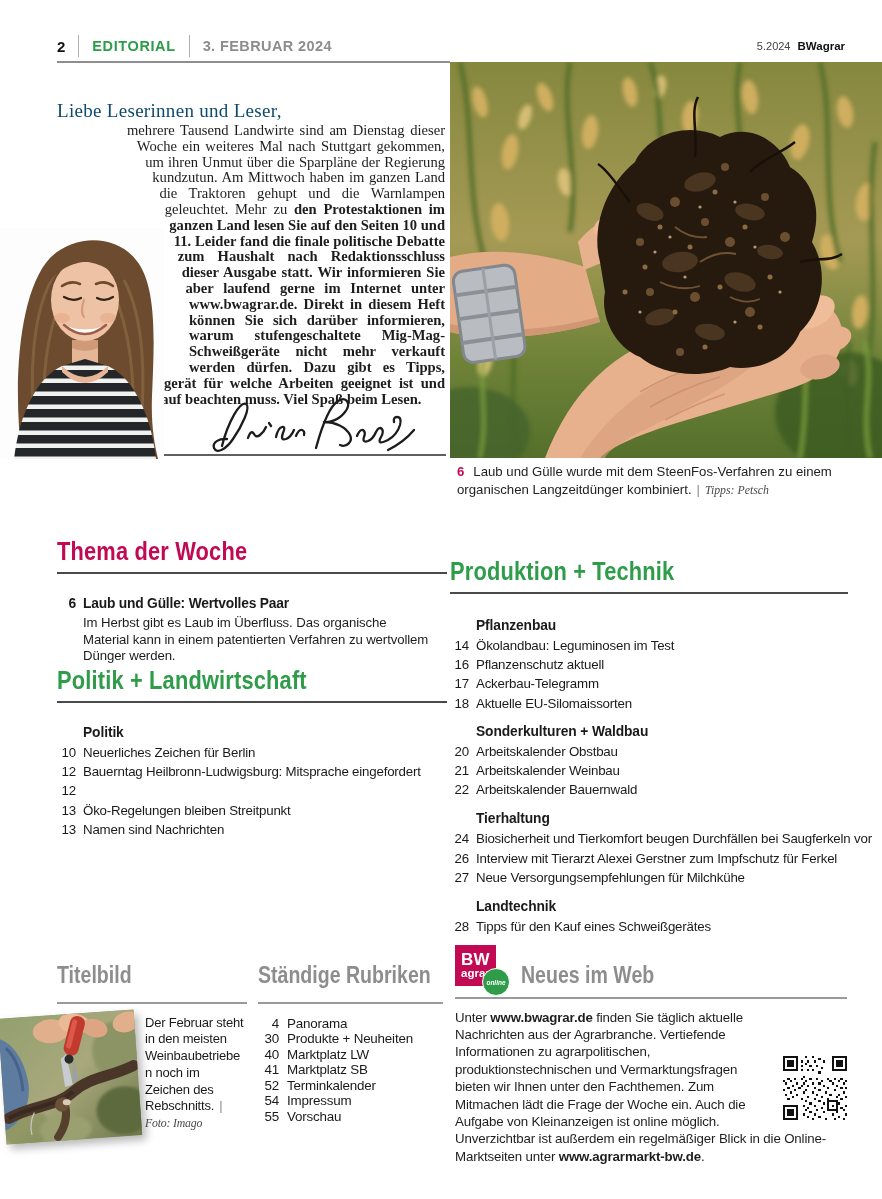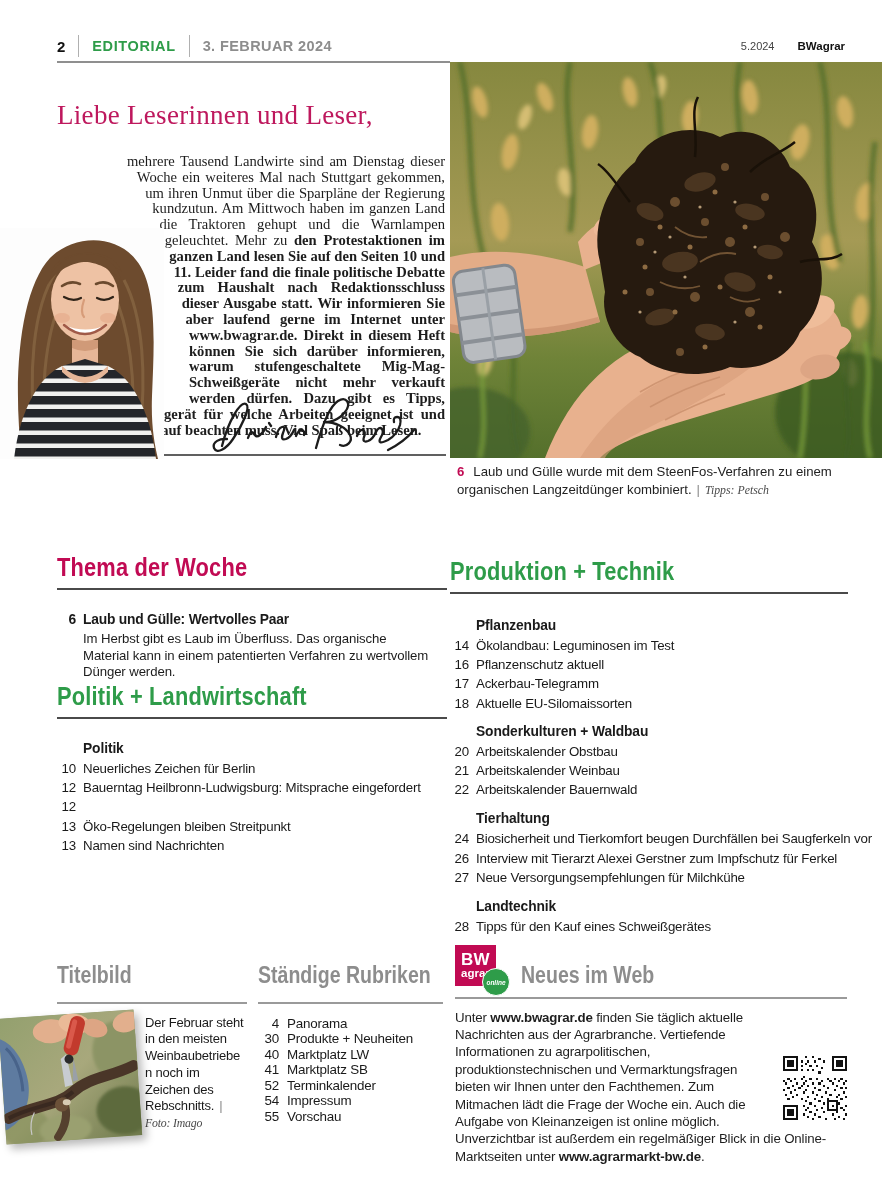--- a/index.html
+++ b/index.html
@@ -5,50 +5,50 @@
   html,body{margin:0;padding:0;background:#e8e8e8;}
   .page{position:relative;width:882px;height:1199px;background:#ffffff;overflow:hidden;
         font-family:"Liberation Sans",sans-serif;color:#1a1a1a;}
 
   
   .hdr{position:absolute;left:57px;top:33px;right:37px;height:26px;display:flex;align-items:center;}
   .hdr .pnum{font-size:15px;font-weight:bold;color:#111;}
   .vdiv{width:1px;height:22px;background:#b0b0b0;margin:0 13px;}
   .hdr .seclabel{font-size:14.5px;font-weight:bold;color:#2e9c49;letter-spacing:.6px;}
   .hdr .hdate{font-size:14.5px;font-weight:bold;color:#8d8d8d;letter-spacing:.4px;}
-  .hdr .right{margin-left:auto;font-size:11px;display:flex;align-items:baseline;gap:23px;}
+  .hdr .right{margin-left:auto;font-size:11px;display:flex;align-items:baseline;gap:7px;}
   .hdr .issue{color:#444;}
   .hdr .brand{font-weight:bold;color:#111;font-size:11.5px;}
   .hdr-rule{position:absolute;left:57px;top:61px;width:393px;height:2px;background:#8f8f8f;}
 
   
   .hero{position:absolute;left:450px;top:62px;width:432px;height:396px;}
   .hero svg{display:block;}
   .hero-cap{position:absolute;left:457px;top:463px;width:414px;font-size:13.2px;line-height:18px;color:#222;}
   .hero-cap .capnum{color:#c10a53;font-weight:bold;margin-right:9px;}
   .capsep{color:#8a8a8a;margin:0 5px;}
   .credit{font-family:"Liberation Serif",serif;font-style:italic;font-size:11.8px;color:#4a4a4a;}
 
   
   .editorial{position:absolute;left:57px;top:100px;width:388px;}
-  .greeting{font-family:"Liberation Serif",serif;font-weight:400;font-size:27px;color:#be185d;
-            margin:0 0 23px 0;letter-spacing:.3px;}
+  .greeting{font-family:"Liberation Serif",serif;font-weight:400;font-size:19px;color:#0c4a6e;
+            margin:0 0 1px 0;letter-spacing:.3px;}
   .ed-body{font-family:"Liberation Serif",serif;font-size:14.6px;line-height:15.8px;
            text-align:justify;color:#1d1d1d;}
   .ed-body .bld{font-weight:bold;}
   .pspacer{float:left;width:132px;height:232px;margin-top:86px;
      shape-outside:polygon(0px 0px,52px 0px,78px 42px,98px 86px,110px 128px,120px 168px,128px 204px,132px 232px,0px 232px);
      shape-margin:7px;}
   .byline{font-family:"Liberation Sans",sans-serif;font-weight:bold;font-size:14px;margin-top:6px;}
   .signature{position:absolute;left:192px;top:392px;width:240px;height:68px;}
   .ed-rule{position:absolute;left:57px;top:454px;width:389px;height:2px;background:#606060;z-index:1;}
   .portrait{position:absolute;left:0;top:228px;width:164px;height:231px;z-index:3;}
 
   
-  .toc-left{position:absolute;left:57px;top:552px;width:390px;}
+  .toc-left{position:absolute;left:57px;top:536px;width:390px;}
   .toc-right{position:absolute;left:450px;top:556px;width:398px;}
   h2.sec{margin:0;font-size:26px;line-height:30px;font-weight:bold;letter-spacing:.2px;white-space:nowrap;}
   h2.sec .cond{display:inline-block;transform:scaleX(.84);transform-origin:left center;}
   h2.magenta{color:#c10a53;} h2.green{color:#2e9c49;}
   .sec-rule{height:2px;background:#4a4a4a;margin-top:6px;}
   .trow{display:flex;margin-top:2px;font-size:13.3px;line-height:17.2px;letter-spacing:-.2px;white-space:nowrap;}
   .trow .n{width:19px;text-align:right;margin-right:7px;flex:none;}
   .trow.bold-row{font-weight:bold;font-size:13.8px;}
   .tdesc{margin-left:26px;margin-top:3px;width:352px;font-size:13.2px;line-height:16.6px;letter-spacing:-.1px;color:#1c1c1c;}
   .subhead{font-weight:bold;font-size:13.8px;margin-left:26px;letter-spacing:-.1px;}

